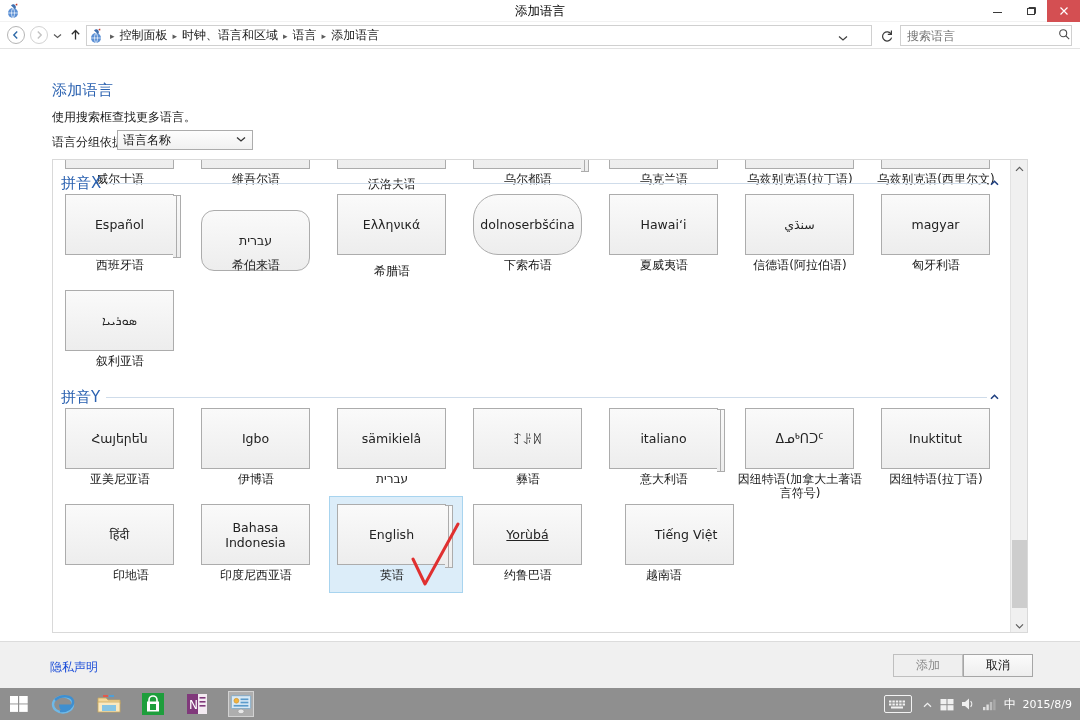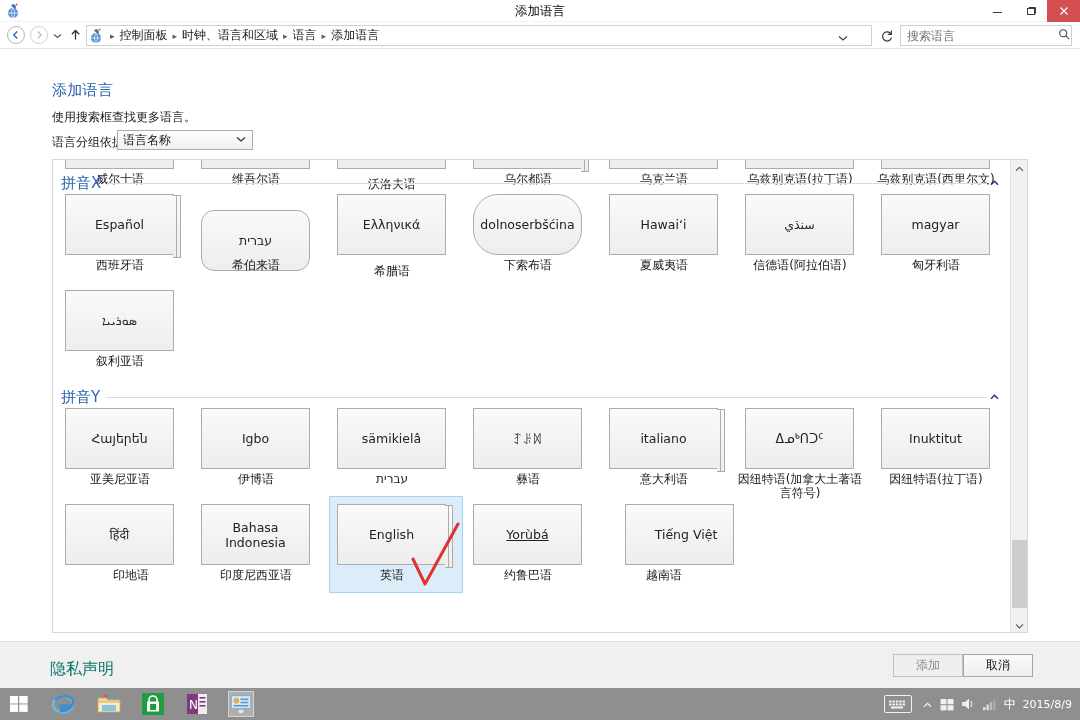--- a/index.html
+++ b/index.html
@@ -150,21 +150,21 @@
               display:flex; align-items:center; justify-content:center;
               color:#606060; font-size:9px; background:#f0f0f0; }
   .vs-up { top:0; } .vs-down { bottom:0; }
   .vs-thumb { position:absolute; left:1px; width:15px; background:#cdcdcd; }
 
   
   .footer {
     position:absolute; left:0; top:641px; width:1080px; height:47px;
     background:#f0f0f0; border-top:1px solid #dcdcdc;
   }
-  .privacy { position:absolute; left:50px; top:17px; font-size:16px; color:#0f766e; }
+  .privacy { position:absolute; left:50px; top:17px; font-size:12px; color:#1d4ed8; }
   .fbtn {
     position:absolute; top:12px; width:70px; height:23px;
     border:1px solid #bfbfbf; background:#efefef;
     font-size:12px; color:#888; display:flex; align-items:center; justify-content:center;
     font-family:"DejaVu Sans","Liberation Sans",sans-serif;
   }
   .fbtn.enabled { border-color:#a6a6a6; background:linear-gradient(#fbfbfb,#eeeeee); color:#111; }
   .btn-add { left:893px; }
   .btn-cancel { left:963px; }
 

